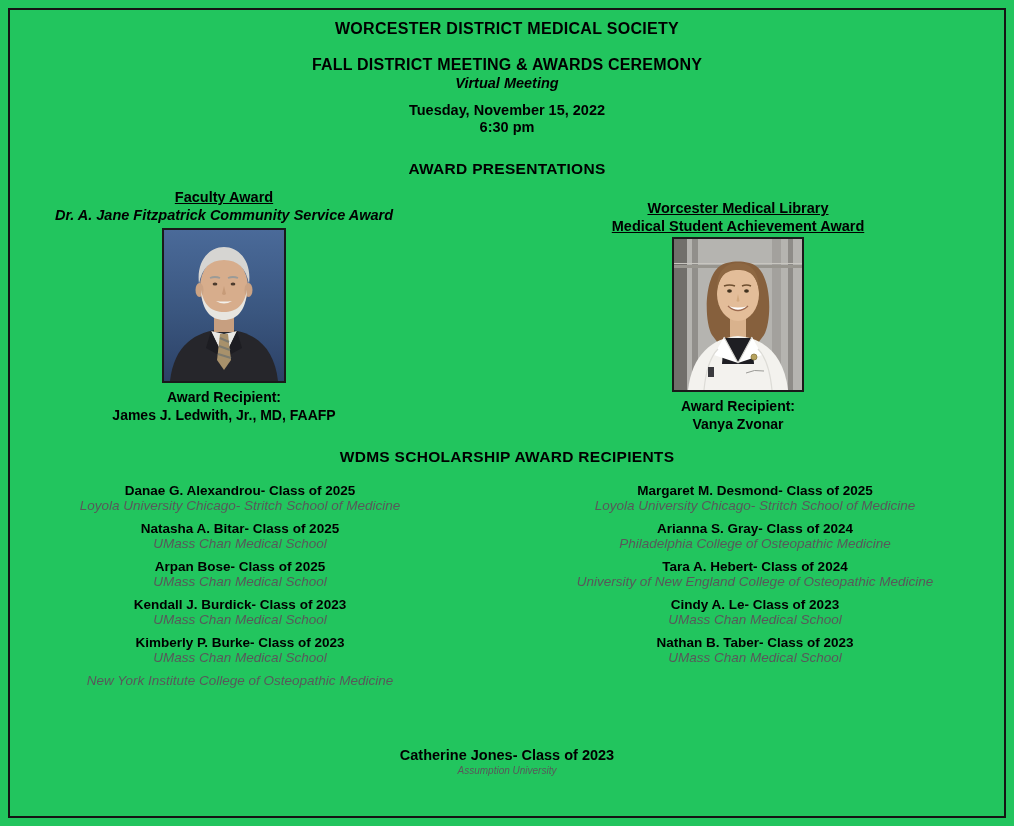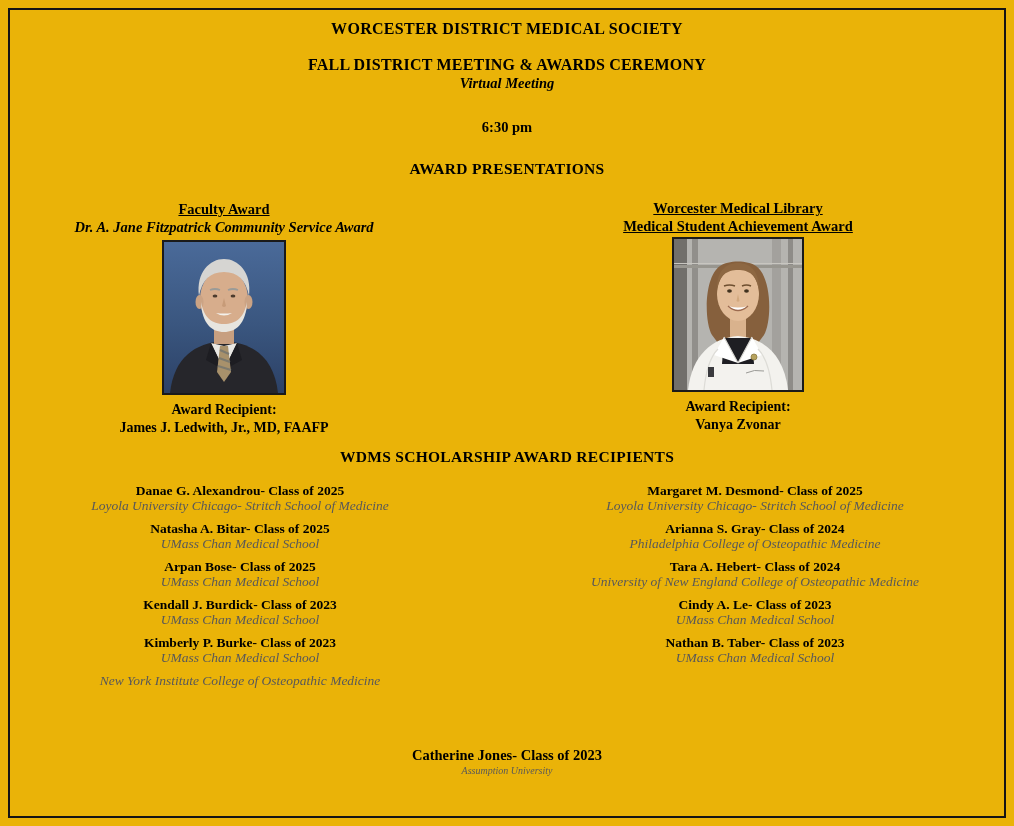--- a/index.html
+++ b/index.html
@@ -1,38 +1,38 @@
 <!DOCTYPE html>
 <html><head>
 <meta charset="utf-8">
 <style>
   html,body{margin:0;padding:0;background:#ffffff;}
   .page{
     position:relative;
     width:1014px;height:826px;
-    background:#eab308;
-    font-family:Liberation Serif, serif;
+    background:#22c55e;
+    font-family:Liberation Sans, sans-serif;
     color:#000;
     overflow:hidden;
   }
   .frame{
     position:absolute;inset:8px;
     border:2px solid #141414;
     pointer-events:none;
   }
   .abs{position:absolute;left:0;right:0;text-align:center;line-height:1.15;}
   .org{top:20px;font-size:16px;font-weight:bold;letter-spacing:.3px;}
   .event-title{top:56px;font-size:16px;font-weight:bold;letter-spacing:.2px;}
   .event-sub{top:75px;font-size:14.5px;font-weight:bold;font-style:italic;}
   .date{top:102px;font-size:14.5px;font-weight:bold;}
   .time{top:119px;font-size:14.5px;font-weight:bold;}
   .award-heading{top:160px;font-size:15.5px;font-weight:bold;letter-spacing:.3px;}
 
   .col{position:absolute;text-align:center;line-height:1.25;}
-  .col-left{top:200px;left:48px;width:352px;}
+  .col-left{top:188px;left:48px;width:352px;}
   .col-right{top:199px;left:562px;width:352px;}
   .award-title{font-size:14.5px;font-weight:bold;text-decoration:underline;}
   .award-subtitle{font-size:14.5px;font-weight:bold;font-style:italic;}
   .photo{
     margin:4px auto 4px auto;
     border:2px solid #1a1a1a;
     display:block;
   }
   .photo svg{display:block;}
   .photo-left{width:120px;height:151px;}
@@ -54,20 +54,21 @@
 </style>
 </head>
 <body>
 
 <div class="page">
   <div class="frame"></div>
 
   <div class="abs org">WORCESTER DISTRICT MEDICAL SOCIETY</div>
   <div class="abs event-title">FALL DISTRICT MEETING &amp; AWARDS CEREMONY</div>
   <div class="abs event-sub">Virtual Meeting</div>
+  <div class="abs date">Tuesday, November 15, 2022</div>
   <div class="abs time">6:30 pm</div>
 
   <div class="abs award-heading">AWARD PRESENTATIONS</div>
 
   <div class="col col-left">
     <div class="award-title">Faculty Award</div>
     <div class="award-subtitle">Dr. A. Jane Fitzpatrick Community Service Award</div>
     <div class="photo photo-left">
       <svg width="120" height="151" viewBox="0 0 120 151" xmlns="http://www.w3.org/2000/svg">
         <defs>

